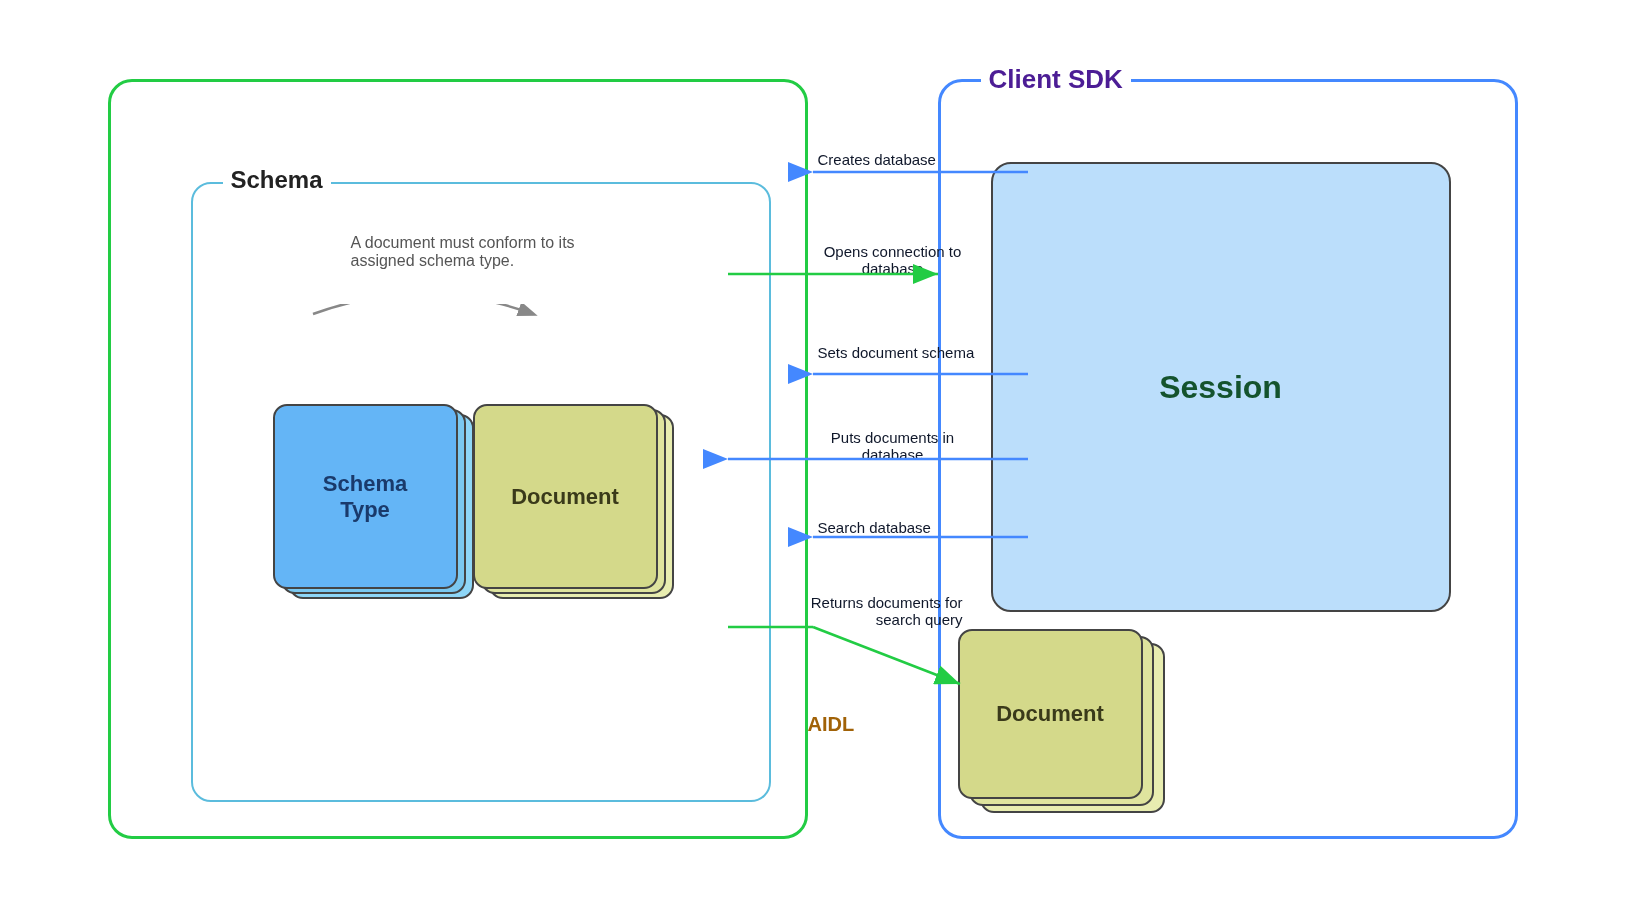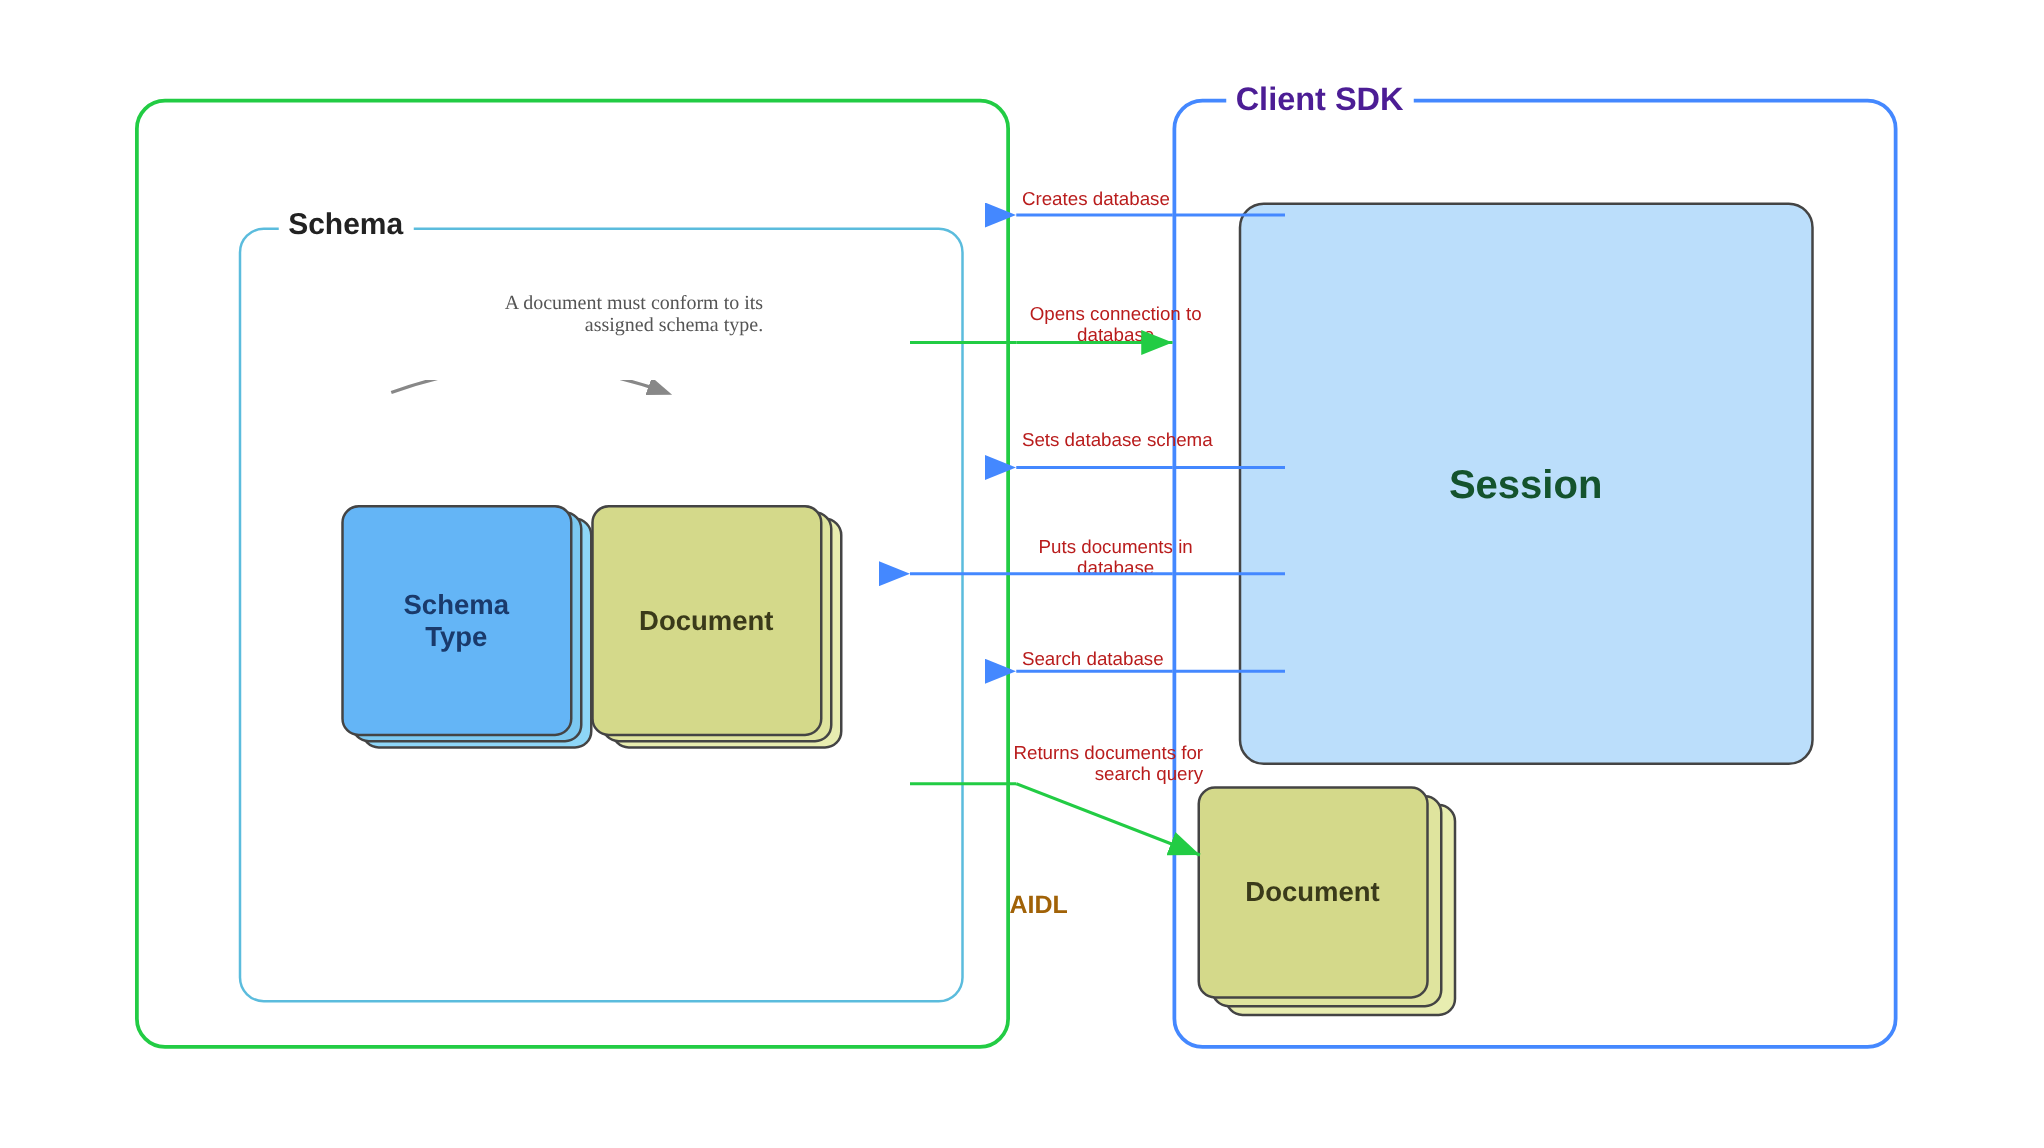--- a/index.html
+++ b/index.html
@@ -62,25 +62,24 @@
       font-weight: 600;
       color: #222;
     }
 
     
     .schema-desc {
       position: absolute;
       top: 50px;
       left: 50%;
       transform: translateX(-50%);
-      text-align: right;
+      text-align: left;
       font-size: 16px;
       color: #555;
       width: 260px;
-      font-family: Liberation Serif, serif;
     }
 
     
     .schema-curve-arrow {
       position: absolute;
       top: 120px;
       left: 60px;
       width: 340px;
       height: 80px;
     }
@@ -257,21 +256,21 @@
       top: 674px;
       font-size: 20px;
       font-weight: 600;
       color: #a16207;
     }
 
     
     .arrow-label {
       position: absolute;
       font-size: 15px;
-      color: #b91c1c;
+      color: #0f172a;
       text-align: center;
     }
 
     
     .arrows-svg {
       position: absolute;
       top: 0;
       left: 0;
       width: 100%;
       height: 100%;
@@ -323,21 +322,21 @@
   <div class="sdk-document-stack">
     <div class="sdk-doc-back1"></div>
     <div class="sdk-doc-back2"></div>
     <div class="sdk-doc-front">Document</div>
   </div>
 
   <div class="aidl-label">AIDL</div>
 
   <div class="arrow-label" style="left: 750px; top: 112px;">Creates database</div>
   <div class="arrow-label" style="left: 750px; top: 204px; width: 150px;">Opens connection to<br>database</div>
-  <div class="arrow-label" style="left: 750px; top: 305px;">Sets database schema</div>
+  <div class="arrow-label" style="left: 750px; top: 305px;">Sets document schema</div>
   <div class="arrow-label" style="left: 750px; top: 390px; width: 150px;">Puts documents in<br>database</div>
   <div class="arrow-label" style="left: 750px; top: 480px;">Search database</div>
   <div class="arrow-label" style="left: 740px; top: 555px; width: 155px; text-align: right;">Returns documents for<br>search query</div>
 
   <svg class="arrows-svg" viewBox="0 0 1500 840">
     <defs>
 
       <marker id="blue-left" markerWidth="10" markerHeight="8" refX="0" refY="4" orient="auto">
         <path d="M10,0 L0,4 L10,8 z" fill="#4488ff"></path>
       </marker>

